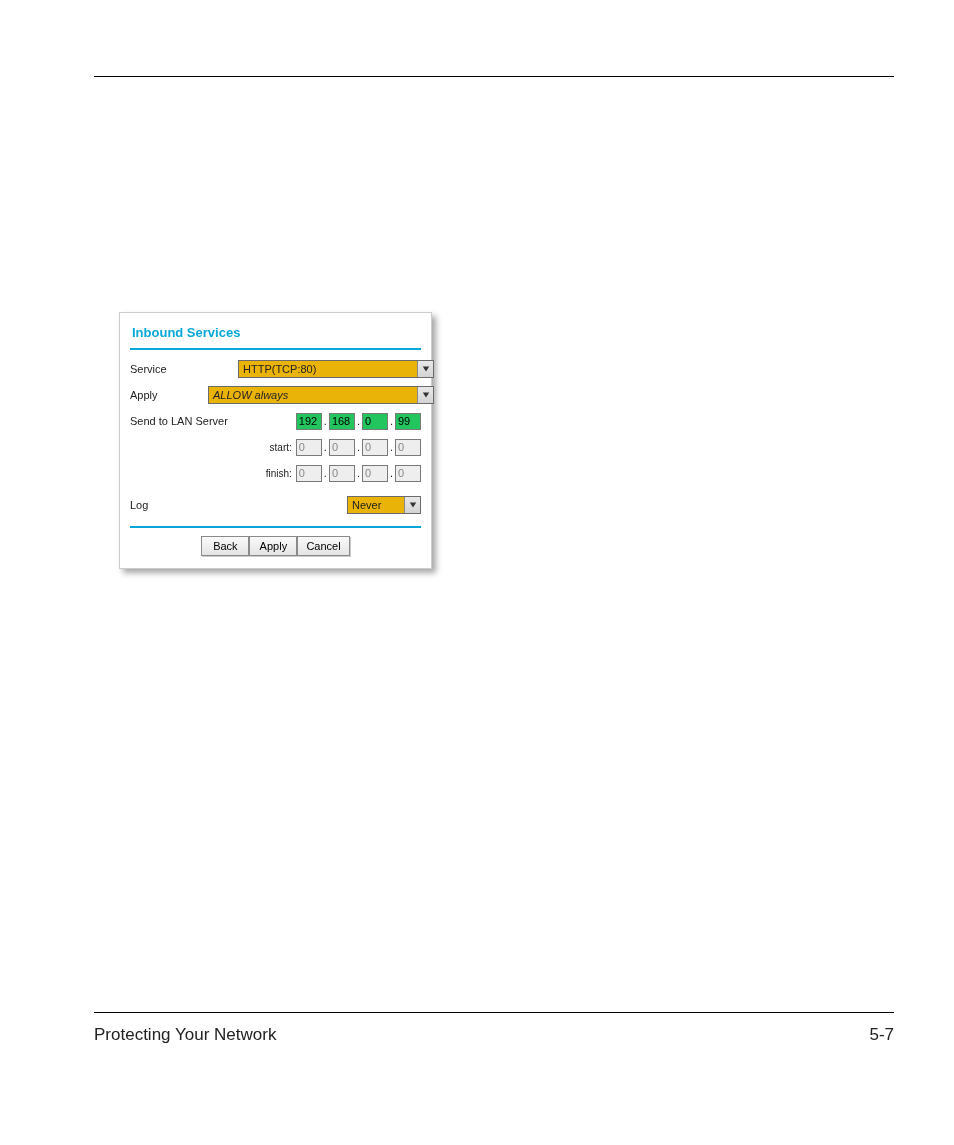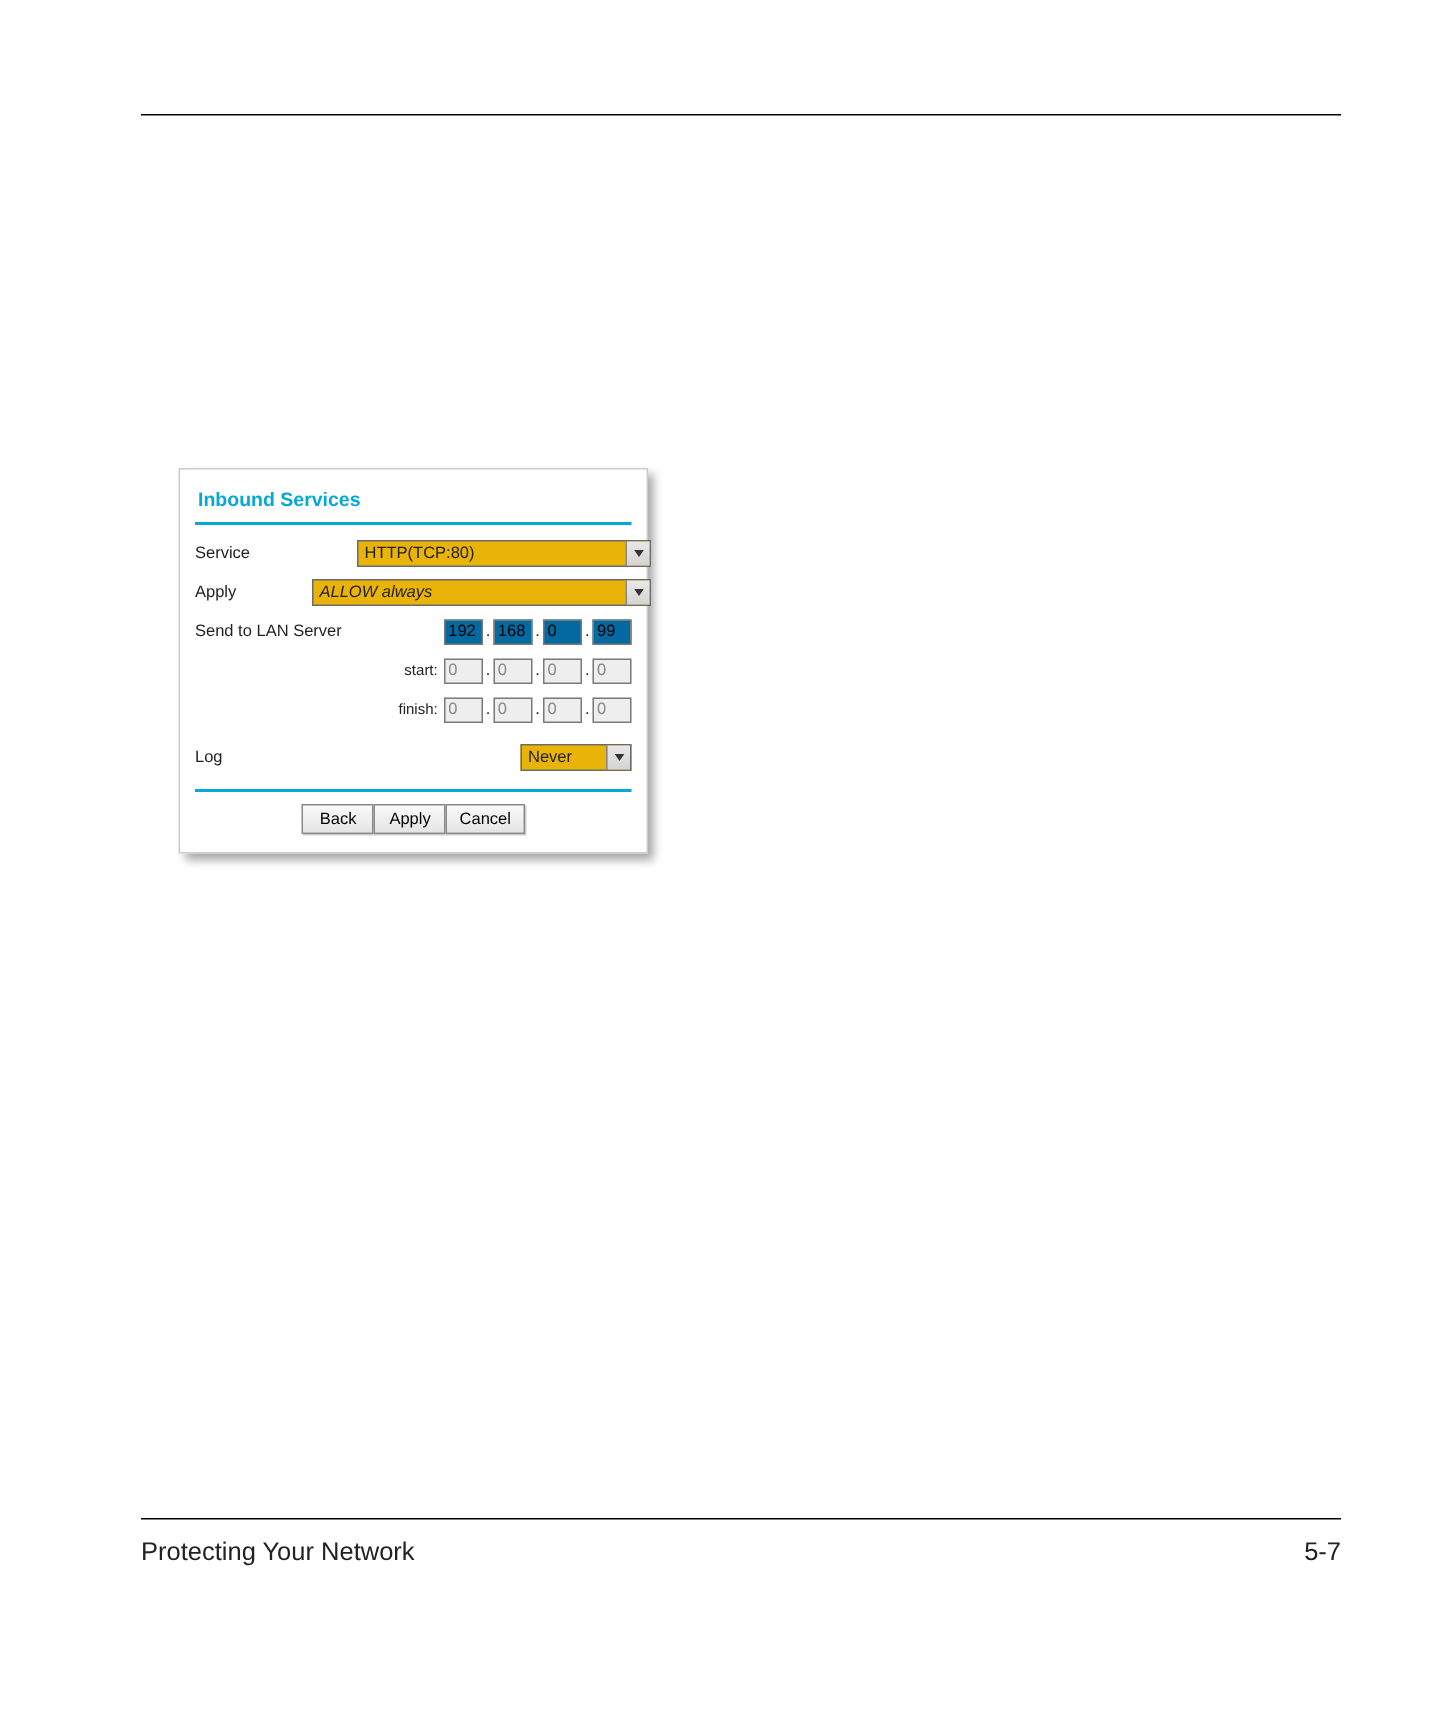--- a/index.html
+++ b/index.html
@@ -112,21 +112,21 @@
     background: linear-gradient(#e8e8e8,#d4d4d4);
     border-left: 1px solid #888;
     display:flex; align-items:center; justify-content:center;
   }
   .sel .sel-btn svg { width:8px; height:8px; }
 
   .ip-oct {
     width: 26px;
     height: 17px;
     border: 1px solid #7a7a7a;
-    background: #0369a1;
+    background: #22c55e;
     font-size: 11px;
     padding: 0 2px;
     text-align: left;
   }
   .ip-oct.dis {
     background: #eee;
     color: #888;
   }
   .dot {
     margin: 0 2px;

